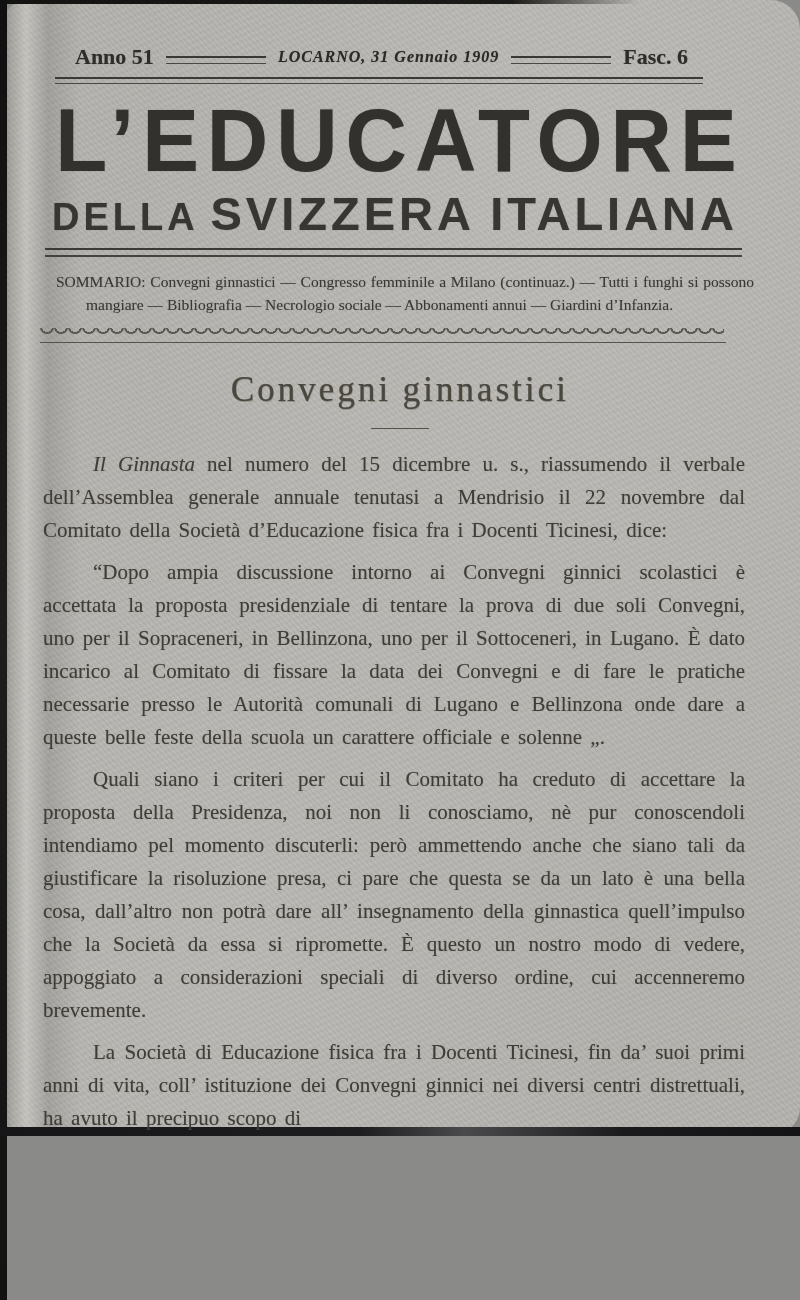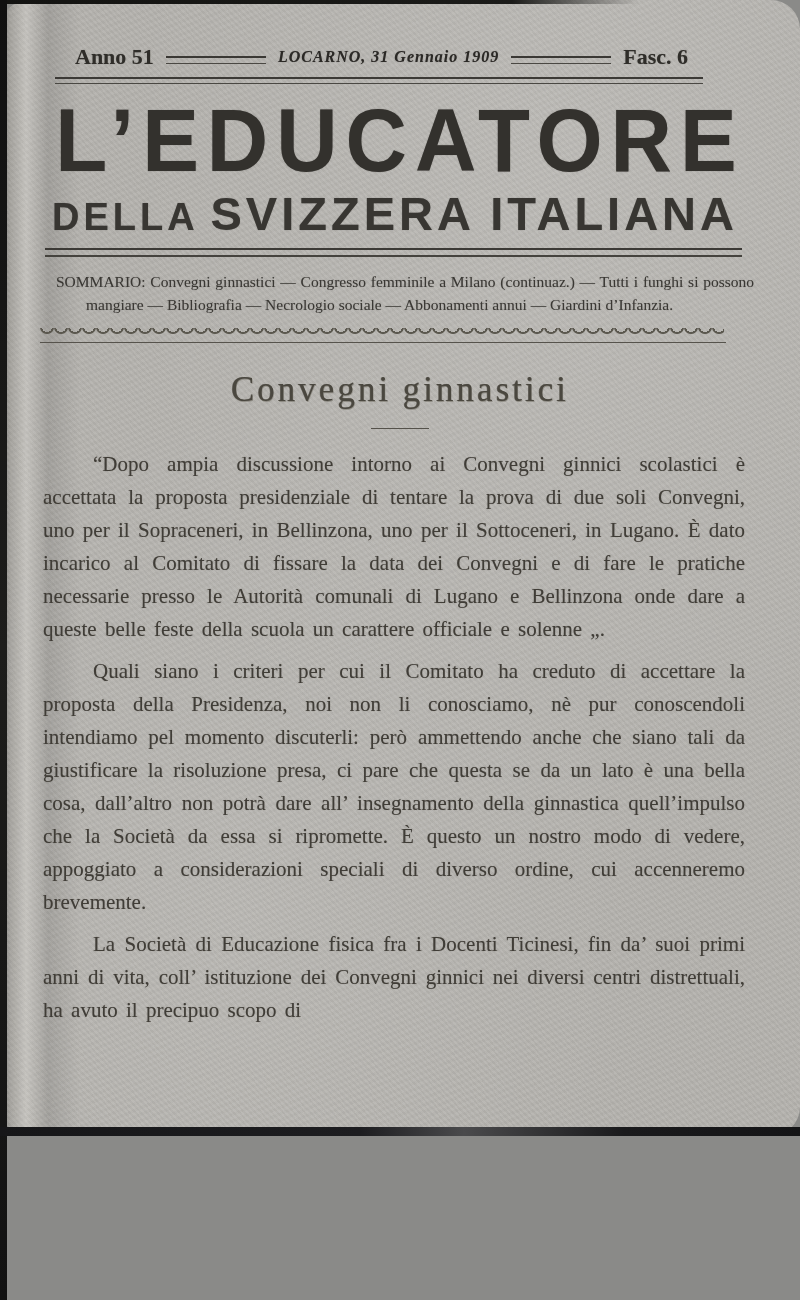--- a/index.html
+++ b/index.html
@@ -102,18 +102,19 @@
 
   <div class="sommario"><span>SOMMARIO:</span><span> Convegni ginnastici — Congresso femminile a Milano (continuaz.) — Tutti i funghi si possono mangiare — Bibliografia — Necrologio sociale — Abbonamenti annui — Giardini d’Infanzia.</span></div>
 
   <div class="wavy"></div>
   <div class="rule-1"></div>
 
   <div class="article-title">Convegni ginnastici</div>
   <div class="title-rule"></div>
 
   <div class="body-text">
+    <p><span class="italic">Il Ginnasta</span><span> nel numero del 15 dicembre u. s., riassumendo il verbale dell’Assemblea generale annuale tenutasi a Mendrisio il 22 novembre dal Comitato della Società d’Educazione fisica fra i Docenti Ticinesi, dice:</span></p>
     <p>“Dopo ampia discussione intorno ai Convegni ginnici scolastici è accettata la proposta presidenziale di tentare la prova di due soli Convegni, uno per il Sopraceneri, in Bellinzona, uno per il Sottoceneri, in Lugano. È dato incarico al Comitato di fissare la data dei Convegni e di fare le pratiche necessarie presso le Autorità comunali di Lugano e Bellinzona onde dare a queste belle feste della scuola un carattere officiale e solenne „.</p>
     <p>Quali siano i criteri per cui il Comitato ha creduto di accettare la proposta della Presidenza, noi non li conosciamo, nè pur conoscendoli intendiamo pel momento discuterli: però ammettendo anche che siano tali da giustificare la risoluzione presa, ci pare che questa se da un lato è una bella cosa, dall’altro non potrà dare all’ insegnamento della ginnastica quell’impulso che la Società da essa si ripromette. È questo un nostro modo di vedere, appoggiato a considerazioni speciali di diverso ordine, cui accenneremo brevemente.</p>
     <p>La Società di Educazione fisica fra i Docenti Ticinesi, fin da’ suoi primi anni di vita, coll’ istituzione dei Convegni ginnici nei diversi centri distrettuali, ha avuto il precipuo scopo di</p>
   </div>
 
 </div>
 
 </body></html>

